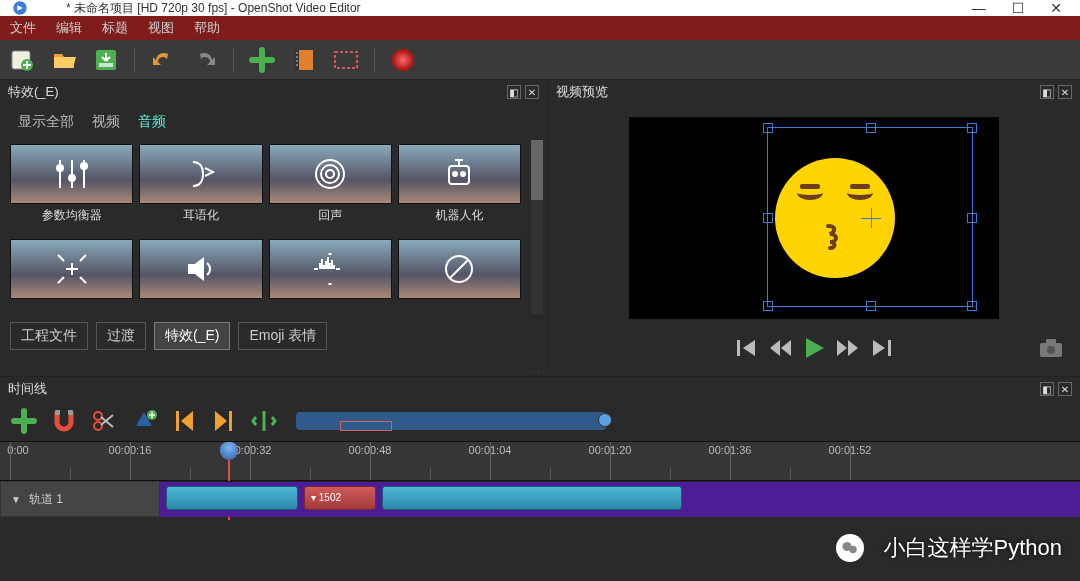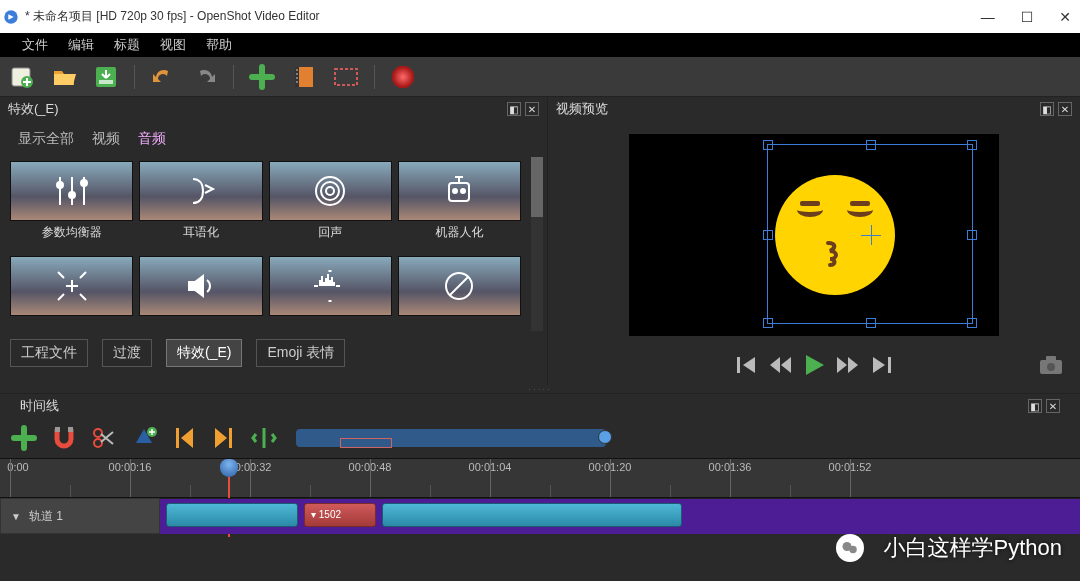--- a/index.html
+++ b/index.html
@@ -1,46 +1,46 @@
 <!DOCTYPE html>
 <html><head>
 <meta charset="utf-8">
 <style>
 * { margin: 0; padding: 0; box-sizing: border-box; font-family: "Microsoft YaHei", Arial, sans-serif; user-select: none; }
 body { background: #2a2a2a; width: 1080px; height: 581px; overflow: hidden; color: #ccc; position: relative; }
-.titlebar { background: #fff; height: 33px; display: flex; align-items: center; padding: 0 3px; color: #333; font-size: 12px; }
+.titlebar { background: #fff; height: 16px; display: flex; align-items: center; padding: 0 12px; color: #333; font-size: 12px; gap: 32px; }
 .titlebar .icon { width: 16px; height: 16px; margin-right: 6px; }
 .titlebar .title { flex: 1; }
 .titlebar .win-controls { display: flex; gap: 14px; }
 .titlebar .win-controls span { cursor: pointer; font-size: 14px; padding: 0 6px; }
-.menubar { background: #000000; height: 24px; display: flex; align-items: center; padding: 0 14px; gap: 4px; font-size: 13px; }
+.menubar { background: #7f1d1d; height: 24px; display: flex; align-items: center; padding: 0 2px; gap: 4px; font-size: 13px; }
 .menubar .item { padding: 3px 8px; cursor: pointer; }
 .toolbar { background: #3a3a3a; height: 40px; display: flex; align-items: center; padding: 0 8px; gap: 14px; border-bottom: 1px solid #222; }
 .toolbar .btn { width: 28px; height: 28px; cursor: pointer; display: flex; align-items: center; justify-content: center; }
 .toolbar .div { width: 1px; height: 24px; background: #555; }
 .main-layout { display: flex; height: 288px; }
 .panel { display: flex; flex-direction: column; }
 .panel-header { display: flex; align-items: center; padding: 3px 8px; font-size: 13px; color: #ddd; }
 .panel-header .spacer { flex: 1; }
 .panel-header .pin, .panel-header .close { width: 14px; height: 14px; margin-left: 4px; cursor: pointer; font-size: 10px; display:flex; align-items:center; justify-content:center; border:1px solid #666; }
 .left-panel { width: 548px; border-right: 1px solid #222; }
 .right-panel { flex: 1; }
 .effects-tabs { display: flex; gap: 2px; padding: 6px 10px 6px 10px; font-size: 14px; }
 .effects-tabs .tab { padding: 3px 8px; cursor: pointer; color: #bbb; }
-.effects-tabs .tab.active { color: #f0abfc; }
+.effects-tabs .tab.active { color: #5eead4; }
 .effects-tabs input { background: #555; border: 1px solid #666; color: #ccc; padding: 2px 6px; font-size: 13px; margin-left: 6px; width: 260px; }
 .effects-grid-wrap { display:flex; height: 174px; }
 .effects-grid { flex:1; display: grid; grid-template-columns: repeat(4, 1fr); gap: 6px; padding: 4px 10px; overflow: hidden; }
 .effect-item { text-align: center; font-size: 12px; cursor: pointer; }
 .effect-thumb { width: 100%; height: 60px; background: linear-gradient(180deg,#8ab 0%,#556 60%,#a87 100%); border:1px solid #111; display: flex; align-items: center; justify-content: center; position: relative; overflow:hidden; }
 .effect-thumb svg { width: 40px; height: 40px; }
 .effect-label { margin-top: 3px; color: #ddd; }
 .scrollbar-v { width: 12px; background: #333; position:relative; margin:0 4px 0 0; }
 .scrollbar-v .thumb { position:absolute; top:0; left:0; right:0; height:60px; background:#666; }
-.asset-tabs { display: flex; gap: 14px; padding: 8px 10px; font-size: 14px; }
+.asset-tabs { display: flex; gap: 8px; padding: 8px 10px; font-size: 14px; }
 .asset-tabs .tab { padding: 4px 10px; cursor: pointer; border: 1px solid #555; color: #ccc; }
 .asset-tabs .tab.active { background: #444; color: #fff; border-color:#777; }
 .preview-area { flex:1; display:flex; align-items:center; justify-content:center; padding: 8px 16px 4px 16px; }
 .preview-canvas { width: 370px; height: 202px; background: #000; position: relative; display:flex; align-items:center; justify-content:center; }
 .selection-box { position:absolute; top:10px; left:138px; width:206px; height:180px; border:1px solid #3b7dd8; }
 .handle { position:absolute; width:10px; height:10px; border:1px solid #3b7dd8; background:transparent; }
 .h-tl{top:-5px;left:-5px;} .h-tm{top:-5px;left:98px;} .h-tr{top:-5px;right:-5px;}
 .h-ml{top:85px;left:-5px;} .h-mr{top:85px;right:-5px;}
 .h-bl{bottom:-5px;left:-5px;} .h-bm{bottom:-5px;left:98px;} .h-br{bottom:-5px;right:-5px;}
 .center-cross{position:absolute;top:85px;left:98px;width:10px;height:10px;}
@@ -52,21 +52,21 @@
 .eye.l{left:22px;} .eye.r{right:22px;}
 .brow{position:absolute;width:20px;height:5px;background:#6b3e1e;top:26px;border-radius:2px;}
 .brow.l{left:25px;} .brow.r{right:25px;}
 .mouth{position:absolute;width:22px;height:26px;left:49px;top:66px;}
 .mouth svg{width:100%;height:100%;}
 .playback-controls { display:flex; align-items:center; justify-content:center; gap:10px; padding: 8px 12px; position:relative; }
 .pc-btn { cursor:pointer; width:24px; height:24px; display:flex; align-items:center; justify-content:center; }
 .camera-btn { position:absolute; right:18px; }
 .tiny-handle { height:8px; display:flex; justify-content:center; align-items:center; color:#555; font-size:8px; letter-spacing:2px; }
 .timeline-panel { border-top:1px solid #222; }
-.timeline-header { display:flex; align-items:center; padding:3px 20px; font-size:13px; }
+.timeline-header { display:flex; align-items:center; padding:3px 8px; font-size:13px; }
 .timeline-tools { display:flex; align-items:center; gap:12px; padding: 6px 10px; }
 .tl-btn { width:28px; height:28px; cursor:pointer; display:flex; align-items:center; justify-content:center; }
 .zoom-slider { flex:0 0 310px; height:18px; background:#2f5a89; border-radius:4px; position:relative; margin-left:6px; }
 .zoom-slider .knob { position:absolute; right:-6px; top:1px; width:14px; height:14px; background:#5aa0e6; border-radius:50%; border:1px solid #333; }
 .zoom-slider .sel{position:absolute;left:44px;top:9px;width:52px;height:10px;border:1px solid #d06464;}
 .ruler { display:flex; height:40px; align-items:stretch; border-top:1px solid #111; border-bottom:1px solid #111; position:relative; background:#363636; }
 .timecode-box { width:160px; display:flex; align-items:center; justify-content:center; font-size:17px; color:#eee; background:#3a3a3a; border-right:1px solid #222; }
 .ruler-ticks { flex:1; position:relative; }
 .tick { position:absolute; top:0; width:1px; height:100%; background:#666; }
 .tick.minor { height:12px; top:auto; bottom:0; background:#555; }

